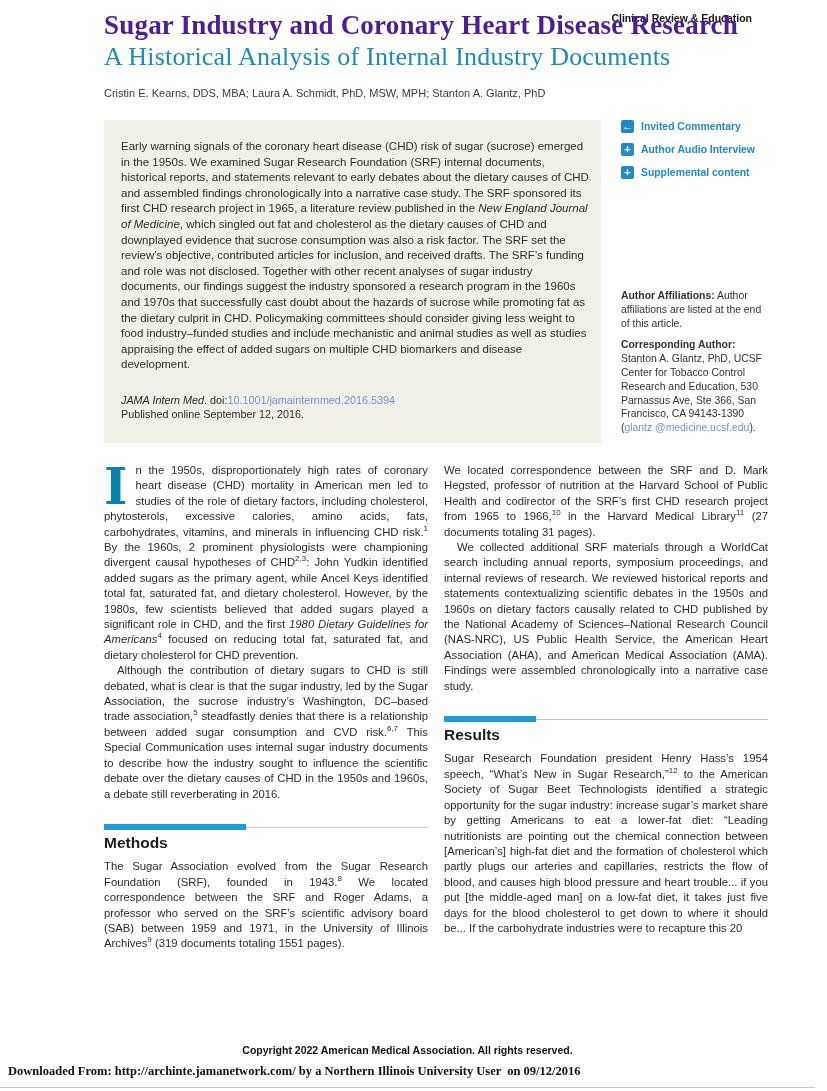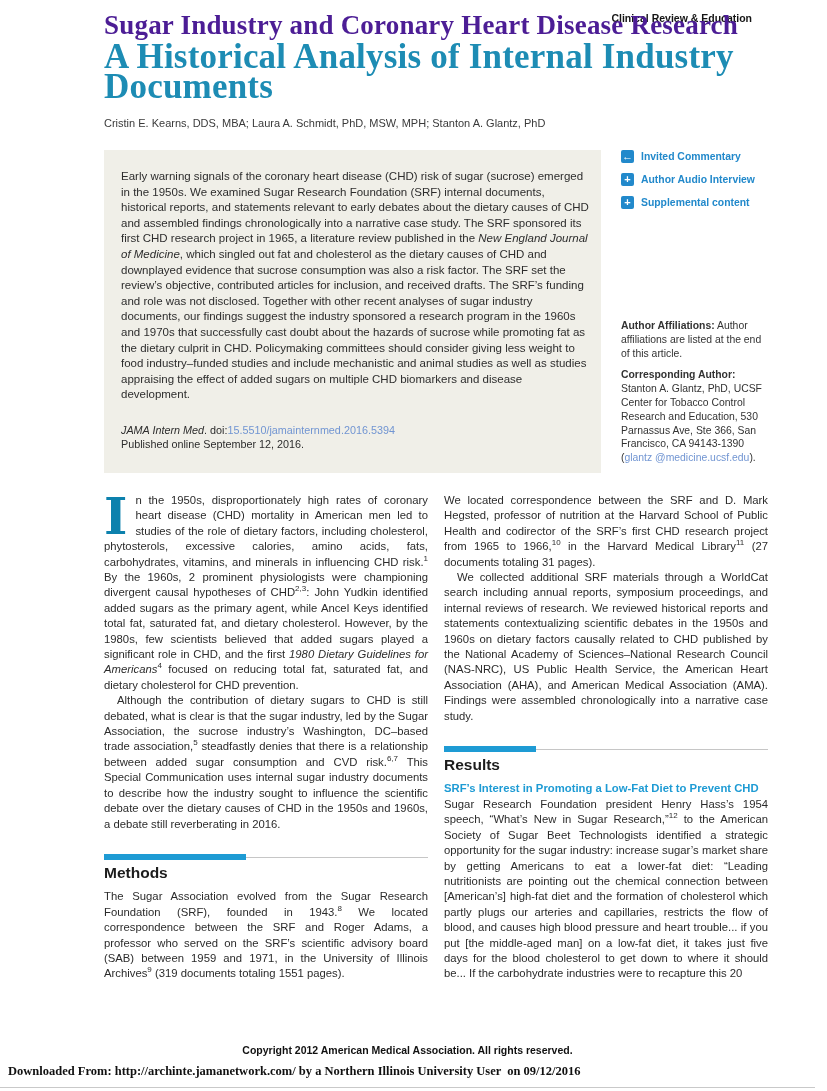--- a/index.html
+++ b/index.html
@@ -5,22 +5,22 @@
 <style>
   html,body{margin:0;padding:0;background:#ffffff;}
   .page{position:relative;width:815px;height:1091px;background:#fff;overflow:hidden;
         font-family:"Liberation Sans",sans-serif;color:#2d2d2d;}
   .eyebrow{position:absolute;top:12px;right:63px;font-size:10.5px;font-weight:bold;color:#141414;}
   .content{position:absolute;left:104px;top:0;width:664px;}
   .kicker{margin-top:56px;font-size:11px;font-weight:bold;color:#141414;}
   .kicker .sep{color:#a9b6bd;font-weight:normal;padding:0 6px;}
   .title1{margin:10px 0 0 0;font-family:"Liberation Serif",serif;font-weight:bold;
           font-size:27px;line-height:31px;color:#4c1d95;letter-spacing:.2px;}
-  .title2{margin:1px 0 0 0;font-family:"Liberation Serif",serif;font-weight:bold;
-          font-size:35px;line-height:30px;color:#1d8cb4;letter-spacing:.2px;}
+  .title2{margin:1px 0 0 0;font-family:"Liberation Serif",serif;font-weight:normal;
+          font-size:26px;line-height:30px;color:#1d8cb4;letter-spacing:.2px;}
   .authors{margin-top:15px;font-size:11px;color:#3a3a3a;}
   .abstract-row{display:flex;margin-top:21px;}
   .abstract-box{width:497px;box-sizing:border-box;background:#f0efe8;padding:19px 9px 16px 17px;}
   .abstract-text{font-size:11.5px;line-height:15.6px;color:#2d2d2d;text-align:left;}
   .abstract-cite{margin-top:20px;font-size:10.8px;line-height:14px;color:#2d2d2d;}
   .link{color:#7195d2;}
   .side-col{width:147px;margin-left:20px;}
   .side-link{display:flex;align-items:flex-start;margin-bottom:10px;cursor:pointer;}
   .icon-sq{flex:0 0 auto;width:13px;height:13px;margin-top:0;background:#2289cb;color:#fff;
            font-size:11px;line-height:13px;text-align:center;border-radius:2px;font-weight:bold;}
@@ -68,21 +68,21 @@
     <h1 class="title1">Sugar Industry and Coronary Heart Disease Research</h1>
     <h2 class="title2">A Historical Analysis of Internal Industry Documents</h2>
 
     <div class="authors">Cristin E. Kearns, DDS, MBA; Laura A. Schmidt, PhD, MSW, MPH; Stanton A. Glantz, PhD</div>
 
     <div class="abstract-row">
 
       <div class="abstract-box">
         <div class="abstract-text">Early warning signals of the coronary heart disease (CHD) risk of sugar (sucrose) emerged in the 1950s. We examined Sugar Research Foundation (SRF) internal documents, historical reports, and statements relevant to early debates about the dietary causes of CHD and assembled findings chronologically into a narrative case study. The SRF sponsored its first CHD research project in 1965, a literature review published in the <i>New England Journal of Medicine</i>, which singled out fat and cholesterol as the dietary causes of CHD and downplayed evidence that sucrose consumption was also a risk factor. The SRF set the review’s objective, contributed articles for inclusion, and received drafts. The SRF’s funding and role was not disclosed. Together with other recent analyses of sugar industry documents, our findings suggest the industry sponsored a research program in the 1960s and 1970s that successfully cast doubt about the hazards of sucrose while promoting fat as the dietary culprit in CHD. Policymaking committees should consider giving less weight to food industry–funded studies and include mechanistic and animal studies as well as studies appraising the effect of added sugars on multiple CHD biomarkers and disease development.</div>
         <div class="abstract-cite">
-          <div><i>JAMA Intern Med</i>. doi:<span class="link">15.5510/jamainternmed.2016.5394</span></div>
+          <div><i>JAMA Intern Med</i>. doi:<span class="link">10.1001/jamainternmed.2016.5394</span></div>
           <div>Published online September 12, 2016.</div>
         </div>
       </div>
 
       <div class="side-col">
         <div class="side-link">
           <span class="icon-sq">←</span>
           <span class="lbl">Invited Commentary</span>
         </div>
         <div class="side-link">
@@ -119,29 +119,28 @@
 
       <div class="col">
         <p>We located correspondence between the SRF and D. Mark Hegsted, professor of nutrition at the Harvard School of Public Health and codirector of the SRF’s first CHD research project from 1965 to 1966,<sup>10</sup> in the Harvard Medical Library<sup>11</sup> (27 documents totaling 31 pages).</p>
         <p class="indent">We collected additional SRF materials through a WorldCat search including annual reports, symposium proceedings, and internal reviews of research. We reviewed historical reports and statements contextualizing scientific debates in the 1950s and 1960s on dietary factors causally related to CHD published by the National Academy of Sciences–National Research Council (NAS-NRC), US Public Health Service, the American Heart Association (AHA), and American Medical Association (AMA). Findings were assembled chronologically into a narrative case study.</p>
 
         <div class="section">
           <div class="section-rule">
             <div class="rule-bar w-results"></div>
           </div>
           <h3 class="section-title">Results</h3>
-          <p class="subhead">SRF’s Interest in Promoting a Low-Fat Diet to Prevent CHD</p>
           <p>Sugar Research Foundation president Henry Hass’s 1954 speech, “What’s New in Sugar Research,”<sup>12</sup> to the American Society of Sugar Beet Technologists identified a strategic opportunity for the sugar industry: increase sugar’s market share by getting Americans to eat a lower-fat diet: “Leading nutritionists are pointing out the chemical connection between [American’s] high-fat diet and the formation of cholesterol which partly plugs our arteries and capillaries, restricts the flow of blood, and causes high blood pressure and heart trouble... if you put [the middle-aged man] on a low-fat diet, it takes just five days for the blood cholesterol to get down to where it should be... If the carbohydrate industries were to recapture this 20</p>
         </div>
       </div>
 
     </div>
 
   </div>
 
 
-  <div class="copyright">Copyright 2012 American Medical Association. All rights reserved.</div>
+  <div class="copyright">Copyright 2022 American Medical Association. All rights reserved.</div>
 
   <div class="download">Downloaded From: http://archinte.jamanetwork.com/ by a Northern Illinois University User  on 09/12/2016</div>
 
   <div class="bottom-rule"></div>
 
 </div>
 
 </body></html>

